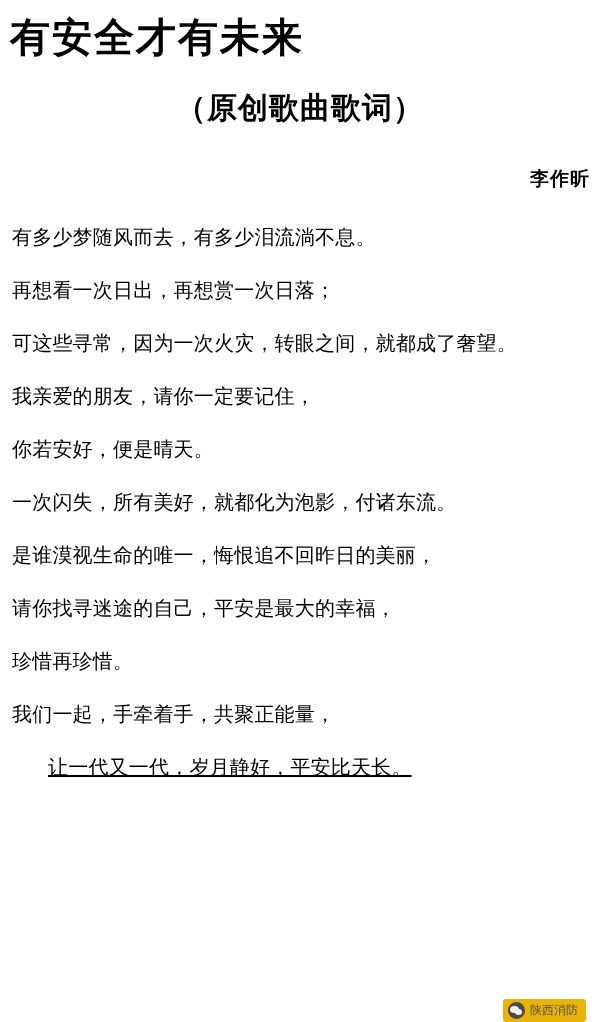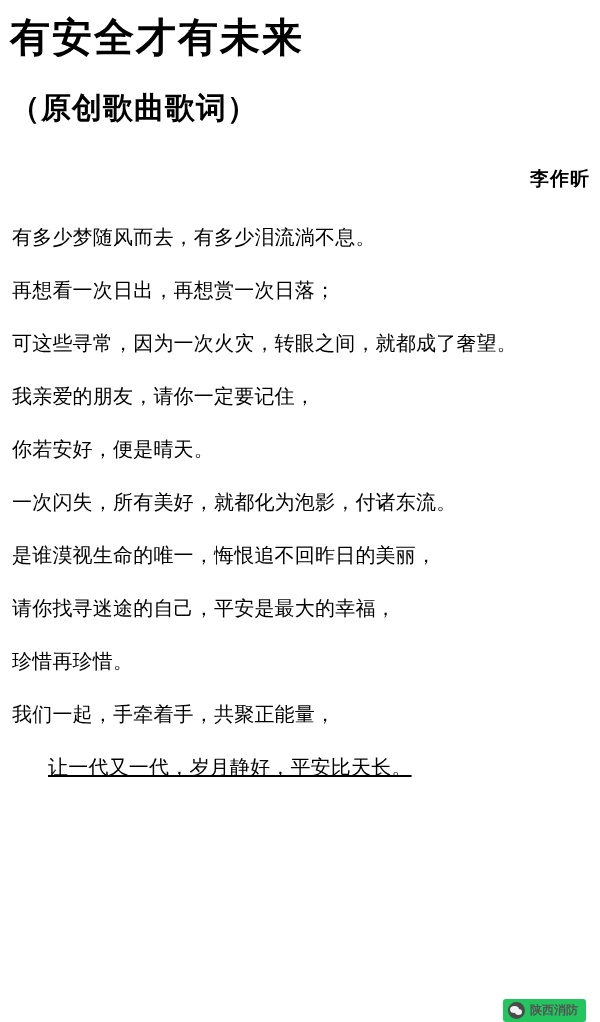--- a/index.html
+++ b/index.html
@@ -23,21 +23,21 @@
     padding: 0 10px;
   }
   .doc-title {
     font-size: 40px;
     font-weight: bold;
     letter-spacing: 2px;
     margin: 14px 0 0 0;
     line-height: 1.2;
   }
   .doc-subtitle {
-    text-align: left;
+    text-align: center;
     font-size: 30px;
     font-weight: bold;
     letter-spacing: 1px;
     margin: 28px 0 0 0;
     line-height: 1.2;
   }
   .doc-author {
     text-align: right;
     font-size: 19px;
     font-weight: bold;
@@ -62,24 +62,23 @@
   .lyric-line.small {
     font-size: 19.5px;
   }
   .footer-badge {
     position: absolute;
     right: 14px;
     bottom: 14px;
     display: flex;
     align-items: center;
     gap: 5px;
-    background: #22c55e;
+    background: #eab308;
     border-radius: 3px;
     padding: 3px 8px 3px 5px;
-    font-weight: bold;
   }
   .footer-badge .wechat-mark {
     width: 17px;
     height: 17px;
     border-radius: 50%;
     background: #4a4a4a;
     display: inline-block;
     position: relative;
   }
   .footer-badge .wechat-mark::before,

